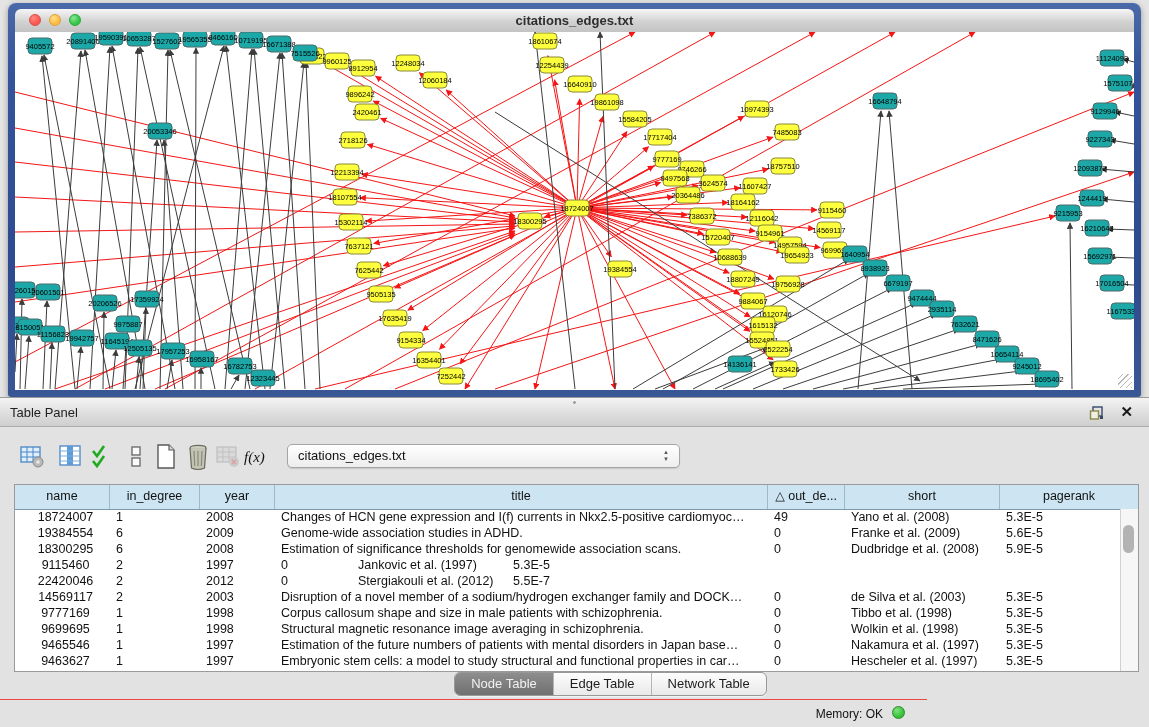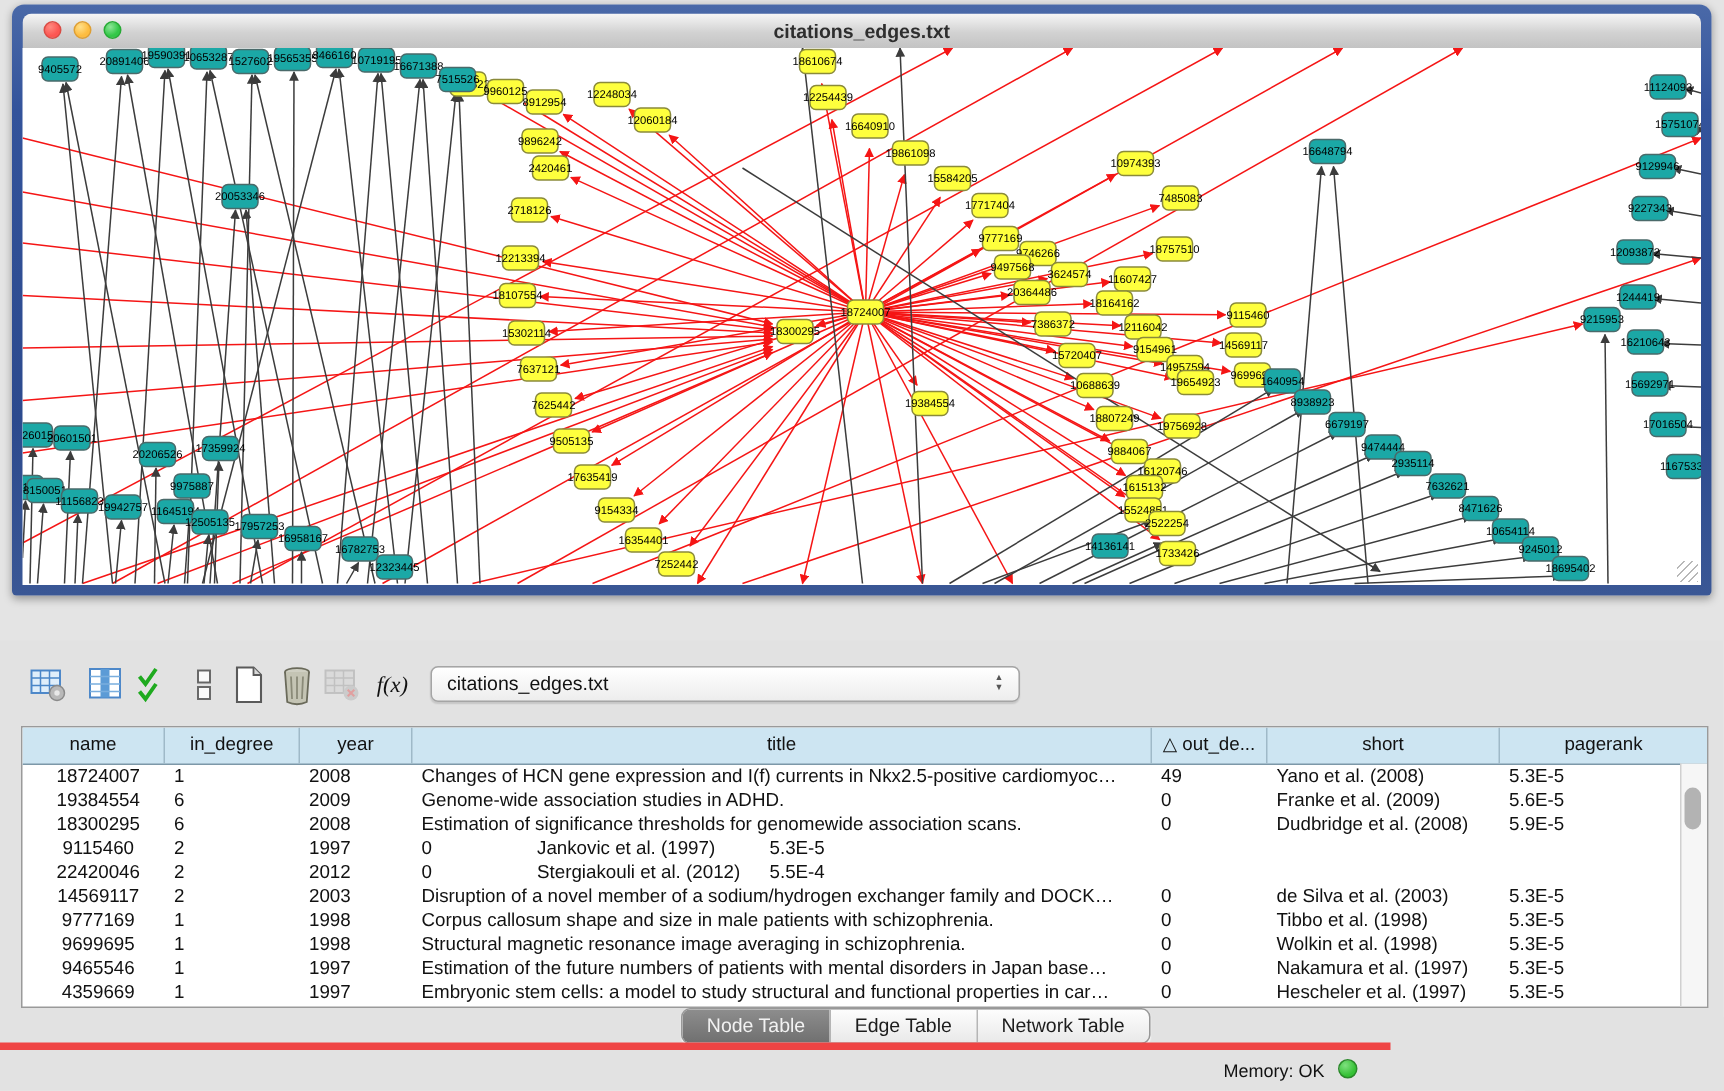--- a/index.html
+++ b/index.html
@@ -37,21 +37,21 @@
     background:radial-gradient(circle,#9a9a9a 1px,transparent 1.6px);}
   #float-icon{position:absolute;right:44px;top:7px;width:16px;height:16px;}
   #close-icon{position:absolute;right:16px;top:5px;font-size:15px;font-weight:bold;color:#1a1a1a;line-height:18px;}
 
   #panel-body{position:absolute;left:0;top:427px;width:1149px;height:300px;background:#e2e2e2;}
 
   
   #tp-toolbar{position:absolute;left:0;top:14px;width:1149px;height:34px;}
   .tb-icon{position:absolute;top:2px;width:28px;height:28px;}
   .tb-icon svg{display:block;margin:auto;}
-  #fn-icon{font-family:"Liberation Serif",serif;font-style:italic;font-size:15px;color:#111;line-height:28px;text-align:right;}
+  #fn-icon{font-family:"Liberation Serif",serif;font-style:italic;font-size:15px;color:#111;line-height:28px;text-align:left;}
   #table-selector{position:absolute;left:287px;top:3px;width:393px;height:24px;box-sizing:border-box;
     background:linear-gradient(180deg,#ffffff,#ededed);border:1px solid #a5a5a5;border-radius:5px;
     font-size:13px;color:#111;line-height:22px;padding-left:10px;box-shadow:0 1px 1px rgba(0,0,0,.12);}
   #selector-stepper{position:absolute;right:8px;top:4px;width:10px;height:16px;font-size:6px;color:#555;line-height:7px;text-align:center;}
 
   
   #tp-table{position:absolute;left:14px;top:57px;width:1125px;height:188px;background:#ffffff;
     border:1px solid #9a9a9a;box-sizing:border-box;overflow:hidden;}
   #thead{display:flex;height:24px;background:#cde5f2;border-bottom:1px solid #7d98a8;}
   .th{box-sizing:border-box;border-right:1px solid #9fb9c8;font-size:12.5px;color:#111;
@@ -67,21 +67,21 @@
 
   
   #table-tabs{position:absolute;left:0;top:245px;width:1149px;height:23px;display:flex;justify-content:center;padding-left:36px;}
   .tabs-wrap{display:flex;height:22px;border:1px solid #989898;border-radius:6px;overflow:hidden;
      background:linear-gradient(180deg,#fdfdfd,#e9e9e9);box-shadow:0 1px 1px rgba(255,255,255,.7);}
   .tab{padding:0 16px;font-size:13px;line-height:21px;color:#1c1c1c;border-right:1px solid #b5b5b5;}
   .tab:last-child{border-right:none;}
   .tab.active{background:linear-gradient(180deg,#8d8d8d,#707070);color:#f2f2f2;}
 
   
-  #status-bar{position:absolute;left:0;bottom:0;width:927px;height:27px;border-top:5px solid #ef4444;}
+  #status-bar{position:absolute;left:0;bottom:0;width:927px;height:27px;border-top:1px solid #ef4444;}
   #memory-label{position:absolute;right:44px;top:7px;font-size:12px;color:#111;}
   #memory-dot{position:absolute;right:22px;top:6px;width:13px;height:13px;border-radius:50%;
      background:radial-gradient(circle at 35% 30%,#7fe07f,#35c135 65%);border:1px solid #2a8a2a;box-sizing:border-box;}
 </style>
 </head>
 <body>
 
 <div id="app">
 
   <div id="net-frame">
@@ -654,20 +654,32 @@
           </g>
           <g>
             <rect x="1096" y="271" width="24" height="16" rx="4" class="node-teal"></rect>
             <text x="1108" y="281.5" class="node-label">11675330</text>
           </g>
         </svg>
       <div id="canvas-grip"></div>
     </div>
   </div>
 
+  <div id="panel-header">
+    <div id="splitter-grip"></div>
+    <div id="panel-title">Table Panel</div>
+    <div id="float-icon">
+      <svg width="16" height="16" viewBox="0 0 16 16">
+        <rect x="4" y="2" width="9" height="9" fill="none" stroke="#37476b" stroke-width="1.4"></rect>
+        <rect x="1.5" y="6" width="8" height="8" fill="#efefe4" stroke="#8a8a4a" stroke-width="1.4"></rect>
+        <rect x="11" y="11" width="3" height="3" fill="#37476b"></rect>
+      </svg>
+    </div>
+    <div id="close-icon">✕</div>
+  </div>
 
   <div id="panel-body">
 
     <div id="tp-toolbar">
       <div class="tb-icon" style="left:18px">
         <svg width="26" height="26" viewBox="0 0 26 26">
           <rect x="2" y="4" width="19" height="15" fill="#dfeefa" stroke="#4a86c8" stroke-width="1.3"></rect>
           <path d="M2 9h19 M2 14h19 M8 4v15 M14 4v15" stroke="#4a86c8" stroke-width="1"></path>
           <circle cx="19" cy="19" r="5" fill="#b9b9b9" stroke="#8a8a8a"></circle>
           <circle cx="19" cy="19" r="1.8" fill="#e8e8e8"></circle>
@@ -766,21 +778,21 @@
             <div class="td col4">0</div>
             <div class="td col5">Jankovic et al. (1997)</div>
             <div class="td col6">5.3E-5</div>
           </div>
           <div class="tr">
             <div class="td col0">22420046</div>
             <div class="td col1">2</div>
             <div class="td col2">2012</div>
             <div class="td col4">0</div>
             <div class="td col5">Stergiakouli et al. (2012)</div>
-            <div class="td col6">5.5E-4</div>
+            <div class="td col6">5.5E-7</div>
           </div>
           <div class="tr">
             <div class="td col0">14569117</div>
             <div class="td col1">2</div>
             <div class="td col2">2003</div>
             <div class="td col3">Disruption of a novel member of a sodium/hydrogen exchanger family and DOCK…</div>
             <div class="td col4">0</div>
             <div class="td col5">de Silva et al. (2003)</div>
             <div class="td col6">5.3E-5</div>
           </div>
@@ -805,21 +817,21 @@
           <div class="tr">
             <div class="td col0">9465546</div>
             <div class="td col1">1</div>
             <div class="td col2">1997</div>
             <div class="td col3">Estimation of the future numbers of patients with mental disorders in Japan base…</div>
             <div class="td col4">0</div>
             <div class="td col5">Nakamura et al. (1997)</div>
             <div class="td col6">5.3E-5</div>
           </div>
           <div class="tr">
-            <div class="td col0">4359669</div>
+            <div class="td col0">9463627</div>
             <div class="td col1">1</div>
             <div class="td col2">1997</div>
             <div class="td col3">Embryonic stem cells: a model to study structural and functional properties in car…</div>
             <div class="td col4">0</div>
             <div class="td col5">Hescheler et al. (1997)</div>
             <div class="td col6">5.3E-5</div>
           </div>
         </div>
       <div id="vscroll">
         <div id="vthumb"></div>

